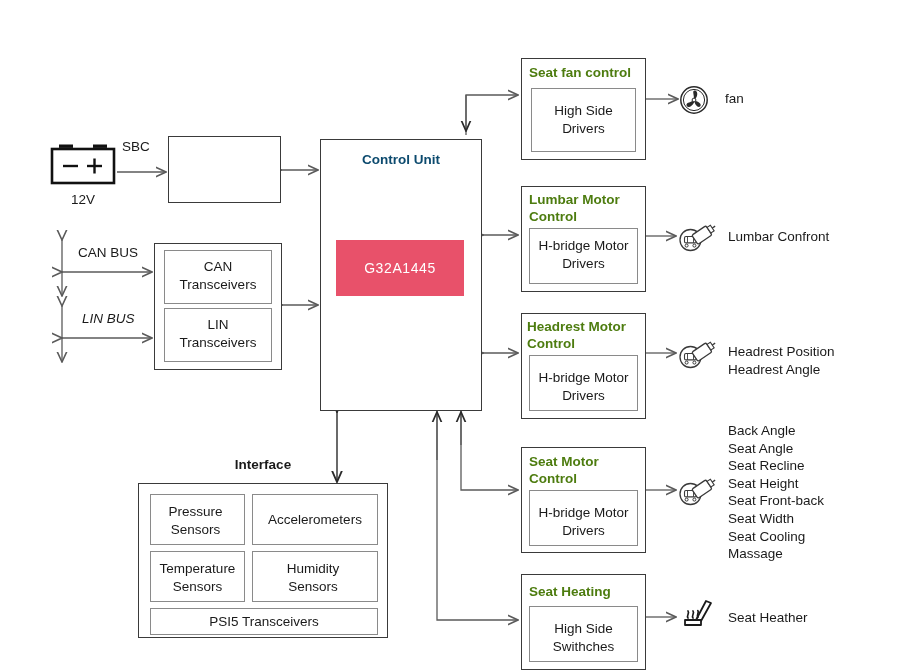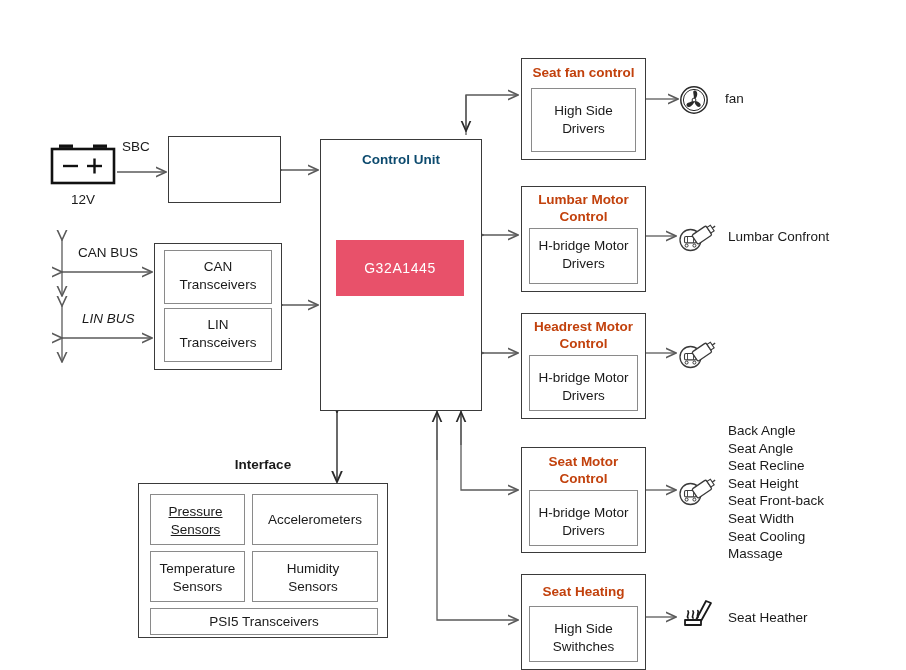--- a/index.html
+++ b/index.html
@@ -33,25 +33,25 @@
     border: 1.6px solid #3a3a3a;
     background: #ffffff;
   }
   .box.thin {
     border: 1.3px solid #8a8a8a;
   }
   .blk-title {
     position: absolute;
     left: 0;
     right: 0;
-    text-align: center;
     font-size: 13.5px;
     font-weight: bold;
-    color: #c2410c;
+    color: #4d7c0f;
     line-height: 17px;
+    padding-left: 8px;
   }
   .inner-label {
     position: absolute;
     left: 0;
     right: 17px;
     text-align: center;
     font-size: 13.5px;
     color: #1a1a1a;
     line-height: 18px;
   }
@@ -184,21 +184,21 @@
 
   <div class="box" style="left:320px; top:139px; width:162px; height:272px;"></div>
   <div class="cu-title" style="left:320px; top:152px; width:162px;">Control Unit</div>
   <div class="chip" style="left:336px; top:240px; width:128px; height:56px; background:#E8516A;">G32A1445</div>
 
   <div class="sec-title" style="left:138px; top:457px; width:250px;">Interface</div>
 
   <div class="box" style="left:138px; top:483px; width:250px; height:155px;"></div>
 
   <div class="box thin" style="left:150px; top:494px; width:95px; height:51px;"></div>
-  <div class="inner-label" style="left:150px; top:503px; width:91px; white-space:pre-line;text-decoration:underline;">Pressure
+  <div class="inner-label" style="left:150px; top:503px; width:91px; white-space:pre-line;">Pressure
 Sensors</div>
 
   <div class="box thin" style="left:252px; top:494px; width:126px; height:51px;"></div>
   <div class="inner-label" style="left:252px; top:511px; width:126px; white-space:pre-line;">Accelerometers</div>
 
   <div class="box thin" style="left:150px; top:551px; width:95px; height:51px;"></div>
   <div class="inner-label" style="left:148px; top:560px; width:99px; white-space:pre-line;">Temperature
 Sensors</div>
 
   <div class="box thin" style="left:252px; top:551px; width:126px; height:51px;"></div>
@@ -265,20 +265,22 @@
       <line x1="15.5" y1="18.6" x2="15.5" y2="24.8" stroke="#3a3a3a" stroke-width="0.9"></line>
       <circle cx="8.6" cy="27.6" r="1.5" fill="#fff" stroke="#3a3a3a" stroke-width="1"></circle>
       <circle cx="16.4" cy="27.6" r="1.5" fill="#fff" stroke="#3a3a3a" stroke-width="1"></circle>
       <g transform="rotate(-34 21 19)">
         <rect x="16" y="13.5" width="17" height="11" rx="1.6" fill="#fff" stroke="#3a3a3a" stroke-width="1.3"></rect>
         <rect x="33" y="15.6" width="4" height="6.8" fill="#fff" stroke="#3a3a3a" stroke-width="1.1"></rect>
         <line x1="37" y1="19" x2="40.5" y2="19" stroke="#3a3a3a" stroke-width="1.3"></line>
       </g>
     </svg>
   </div>
+  <div class="plain-label" style="left:728px; top:343px;">Headrest Position
+Headrest Angle</div>
 
   <div class="box" style="left:521px; top:447px; width:125px; height:106px;"></div>
   <div class="blk-title" style="left:521px; top:453px; width:125px; white-space:pre-line;">Seat Motor
 Control</div>
   <div class="box thin" style="left:529px; top:490px; width:109px; height:56px;"></div>
   <div class="inner-label" style="left:526px; top:504px; width:115px; white-space:pre-line;">H-bridge Motor
 Drivers</div>
 
   <div class="icon" style="left:678px; top:472px; width:42px; height:36px;">
     <svg viewBox="0 0 42 36" width="42" height="36">

